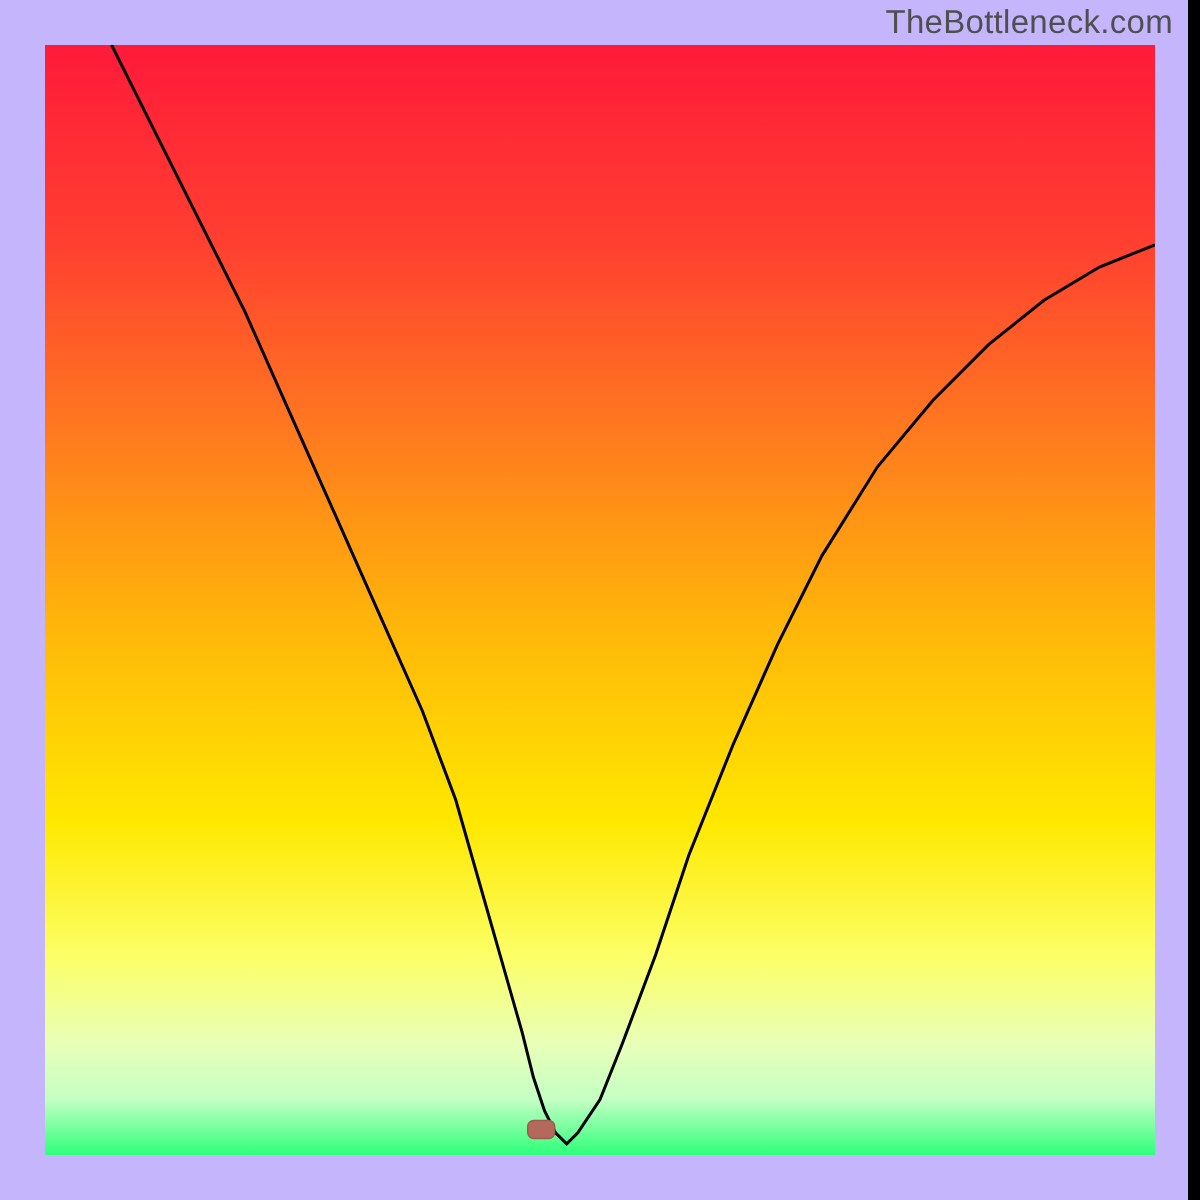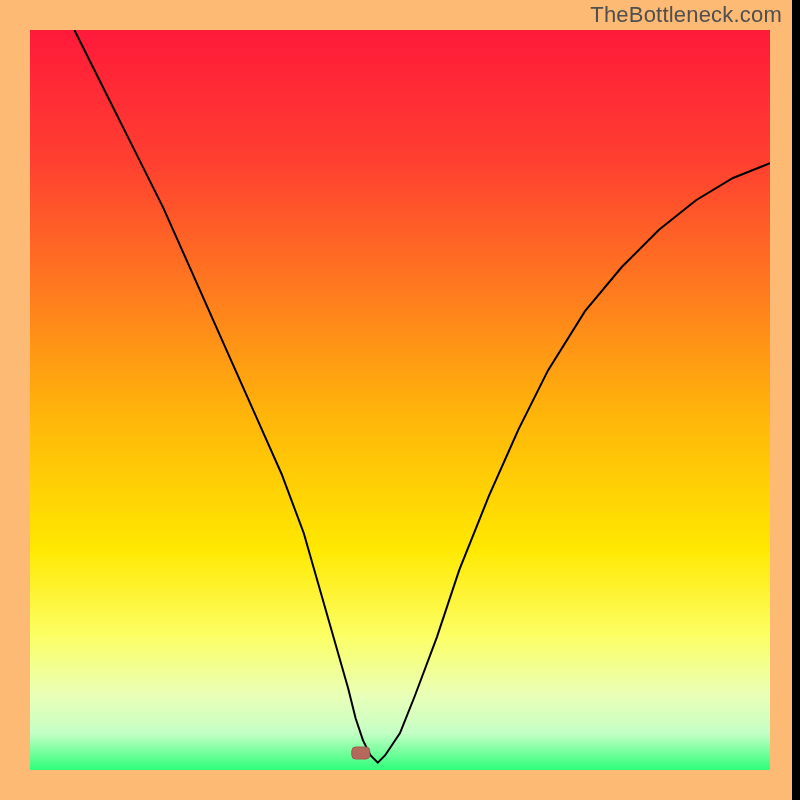--- a/index.html
+++ b/index.html
@@ -8,21 +8,21 @@
     background: #000;
     width: 800px;
     height: 800px;
     overflow: hidden;
     font-family: Arial, Helvetica, sans-serif;
   }
   .outer {
     position: relative;
     width: 792px;
     height: 800px;
-    background: #fdba74;
+    background: #c4b5fd;
   }
   .watermark {
     position: absolute;
     top: 2px;
     right: 10px;
     color: #4f4f4f;
     font-size: 22px;
     font-weight: 500;
     letter-spacing: 0.2px;
     z-index: 5;

